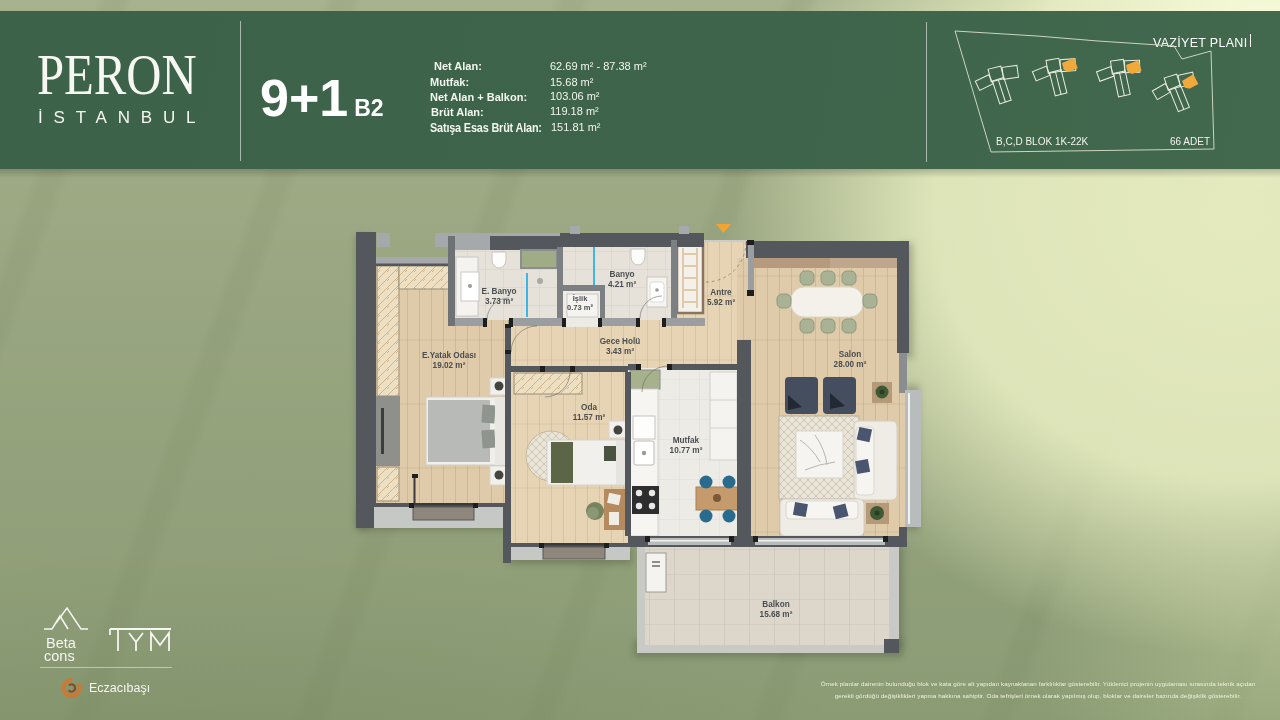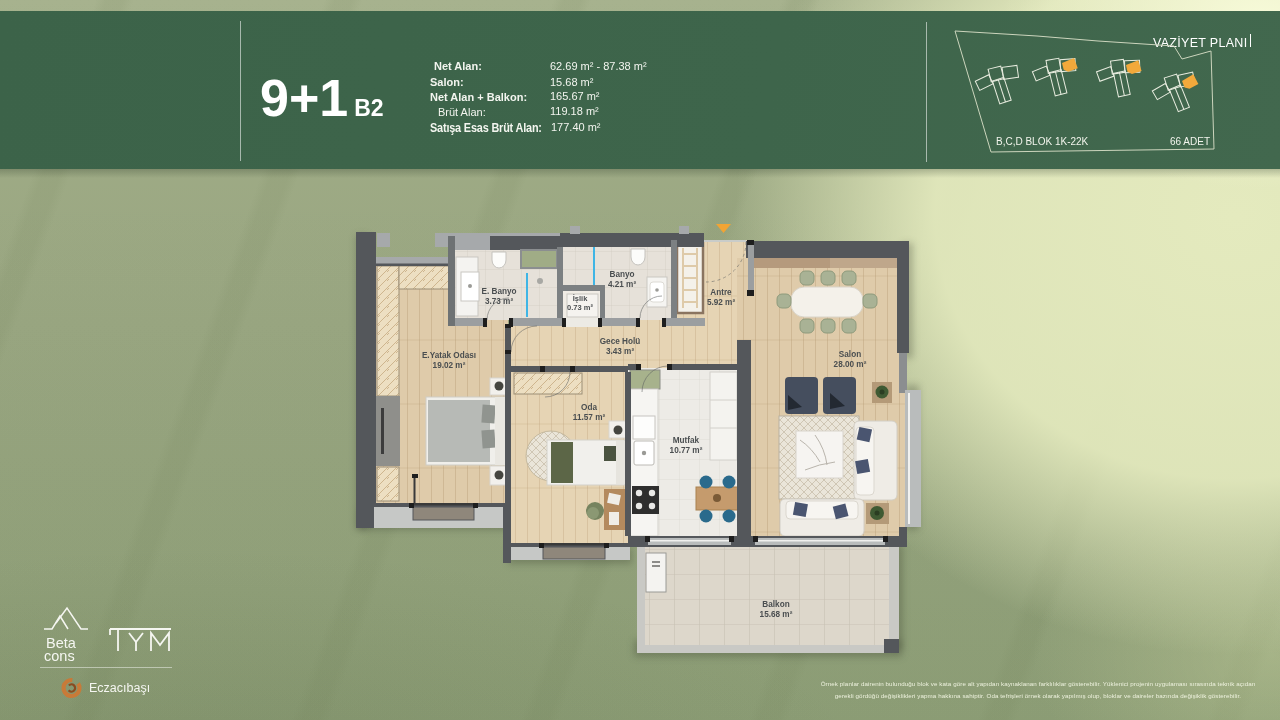--- a/index.html
+++ b/index.html
@@ -16,40 +16,44 @@
     background:
       radial-gradient(ellipse 260px 170px at 1262px 20px, rgba(248,251,218,0.95), rgba(248,251,218,0) 100%),
       radial-gradient(ellipse 500px 440px at 1235px 215px, rgba(228,234,190,1) 0%, rgba(228,234,190,0.92) 60%, rgba(228,234,190,0) 100%),
       radial-gradient(ellipse 320px 210px at 1272px 655px, rgba(196,206,156,0.45), rgba(196,206,156,0) 75%),
       repeating-linear-gradient(110deg, rgba(110,125,85,0) 0px, rgba(110,125,85,0) 90px, rgba(110,125,85,0.11) 100px, rgba(110,125,85,0.11) 116px, rgba(110,125,85,0) 126px, rgba(110,125,85,0) 215px),
       radial-gradient(ellipse 950px 320px at 15% 108%, rgba(60,75,45,0.13), rgba(60,75,45,0) 72%),
       linear-gradient(180deg, rgba(255,255,255,0.05) 0%, rgba(255,255,255,0) 25%, rgba(70,85,55,0.05) 100%);"></div>
 
   <div class="abs" style="left:0;top:11px;width:1280px;height:158px;background:linear-gradient(100deg,#3c6349 0%,#3e654b 60%,#42684e 100%);"></div>
 
+  <div class="abs" style="left:37px;top:47px;width:200px;height:80px;color:#f6f7f2;">
+    <div style="font-family:'Liberation Serif',serif;font-size:58px;line-height:56px;transform:scaleX(0.84);transform-origin:0 0;">PERON</div>
+    <div style="font-size:17px;letter-spacing:10.8px;margin-top:5px;margin-left:1px;">İSTANBUL</div>
+  </div>
 
   <div class="abs" style="left:0;top:169px;width:1280px;height:9px;background:linear-gradient(180deg,rgba(45,60,42,0.28),rgba(45,60,42,0));"></div>
 
   <div class="abs" style="left:240px;top:21px;width:1px;height:140px;background:rgba(255,255,255,0.55);"></div>
 
   <div class="abs" style="left:260px;top:68px;color:#fff;">
     <span style="font-size:52px;font-weight:bold;">9+1</span><span style="font-size:23px;font-weight:bold;margin-left:6px;margin-top:16px;">B2</span>
   </div>
 
   <div class="abs" style="left:430px;top:60px;width:230px;color:#f3f5ef;font-size:11px;">
     <div style="position:absolute;left:4px;top:0;font-weight:bold;">Net Alan:</div>
       <div style="position:absolute;left:120px;top:0;">62.69 m² - 87.38 m²</div>
-    <div style="position:absolute;left:0;top:16px;font-weight:bold;">Salon:</div>
+    <div style="position:absolute;left:0;top:16px;font-weight:bold;">Mutfak:</div>
       <div style="position:absolute;left:120px;top:16px;">15.68 m²</div>
     <div style="position:absolute;left:0;top:31px;font-weight:bold;">Net Alan + Balkon:</div>
-      <div style="position:absolute;left:120px;top:30px;">165.67 m²</div>
-    <div style="position:absolute;left:8px;top:46px;font-weight:normal;">Brüt Alan:</div>
+      <div style="position:absolute;left:120px;top:30px;">103.06 m²</div>
+    <div style="position:absolute;left:1px;top:46px;font-weight:bold;">Brüt Alan:</div>
       <div style="position:absolute;left:120px;top:45px;">119.18 m²</div>
     <div style="position:absolute;left:0;top:61px;font-weight:bold;font-size:12.5px;letter-spacing:-0.2px;transform:scaleX(0.87);transform-origin:0 0;white-space:nowrap;">Satışa Esas Brüt Alan:</div>
-      <div style="position:absolute;left:121px;top:61px;">177.40 m²</div>
+      <div style="position:absolute;left:121px;top:61px;">151.81 m²</div>
   </div>
 
   <div class="abs" style="left:926px;top:22px;width:1px;height:140px;background:rgba(255,255,255,0.55);"></div>
 
   <div class="abs" style="left:1153px;top:34px;color:#fff;font-size:12.5px;letter-spacing:0.3px;">VAZİYET PLANI<span style="display:inline-block;width:1px;height:13px;background:#fff;margin-left:3px;"></span></div>
 
   <svg class="abs" style="left:940px;top:25px;" width="290" height="135" viewBox="940 25 290 135">
     <defs>
       <g id="bldg" fill="none" stroke="#e8ecdf" stroke-width="1">
         <rect x="-6" y="-3" width="12" height="24"></rect>

